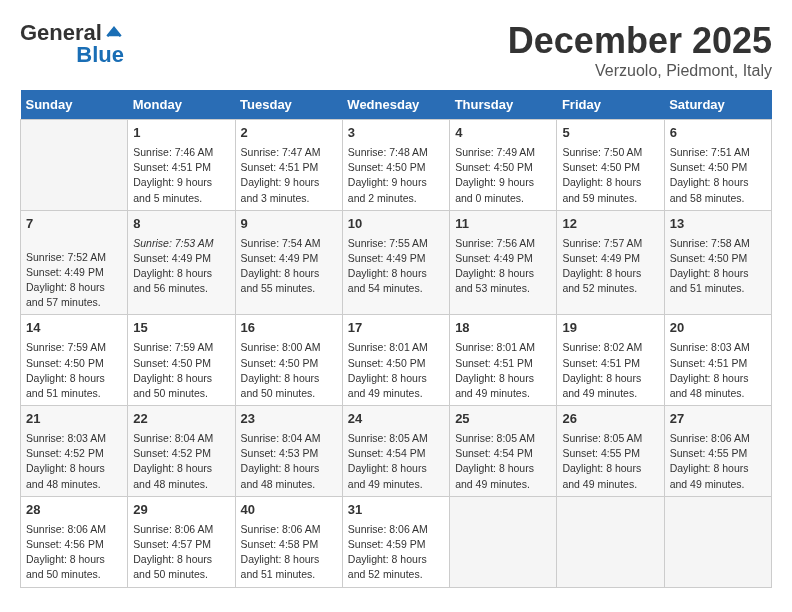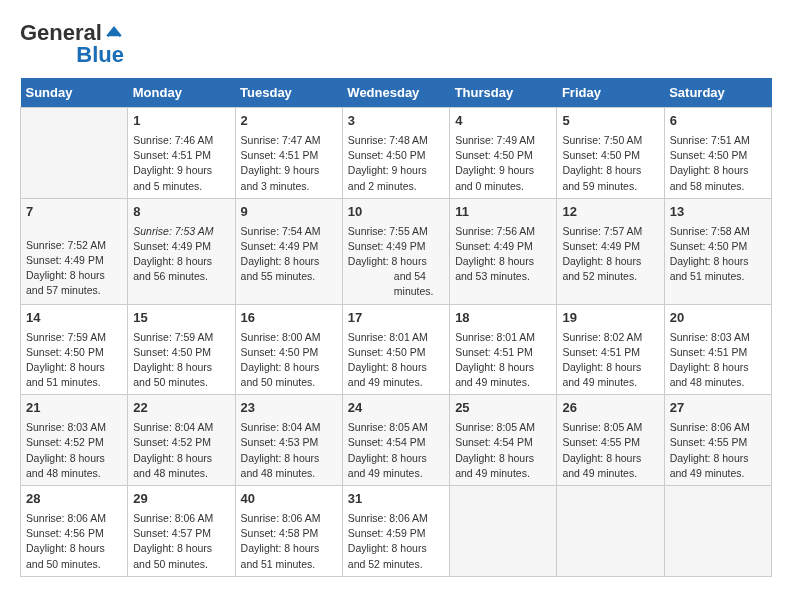--- a/index.html
+++ b/index.html
@@ -94,20 +94,24 @@
 <div class="header">
   <div class="logo">
     <div class="logo-text">
       <span class="logo-general">General</span>
       <svg class="logo-icon" viewBox="0 0 24 20" fill="none">
         <path d="M4 14 L12 4 L20 14" stroke="#1a6eb5" stroke-width="3" fill="#1a6eb5"></path>
       </svg>
     </div>
     <span class="logo-blue" style="font-size:22px;font-weight:bold;color:#1a6eb5;margin-top:-4px;">Blue</span>
   </div>
+  <div class="title-block">
+    <div class="month-title">December 2025</div>
+    <div class="subtitle">Verzuolo, Piedmont, Italy</div>
+  </div>
 </div>
 
 <table>
   <thead>
     <tr>
     <th>Sunday</th>
         <th>Monday</th>
         <th>Tuesday</th>
         <th>Wednesday</th>
         <th>Thursday</th>
@@ -181,21 +185,21 @@
           <span style="display: block;">Sunrise: 7:54 AM</span>
           <span style="display: block;">Sunset: 4:49 PM</span>
           <span style="display: block;">Daylight: 8 hours</span>
           <span style="display: block;">and 55 minutes.</span>
         </td>
         <td>
           <span class="day-number">10</span>
           <span style="display: block;">Sunrise: 7:55 AM</span>
           <span style="display: block;">Sunset: 4:49 PM</span>
           <span style="display: block;">Daylight: 8 hours</span>
-          <span style="display: block; margin-left: 46px;">and 54 minutes.</span>
+          <span style="display: block;">and 54 minutes.</span>
         </td>
         <td>
           <span class="day-number">11</span>
           <span style="display: block;">Sunrise: 7:56 AM</span>
           <span style="display: block;">Sunset: 4:49 PM</span>
           <span style="display: block;">Daylight: 8 hours</span>
           <span style="display: block;">and 53 minutes.</span>
         </td>
         <td>
           <span class="day-number">12</span>

